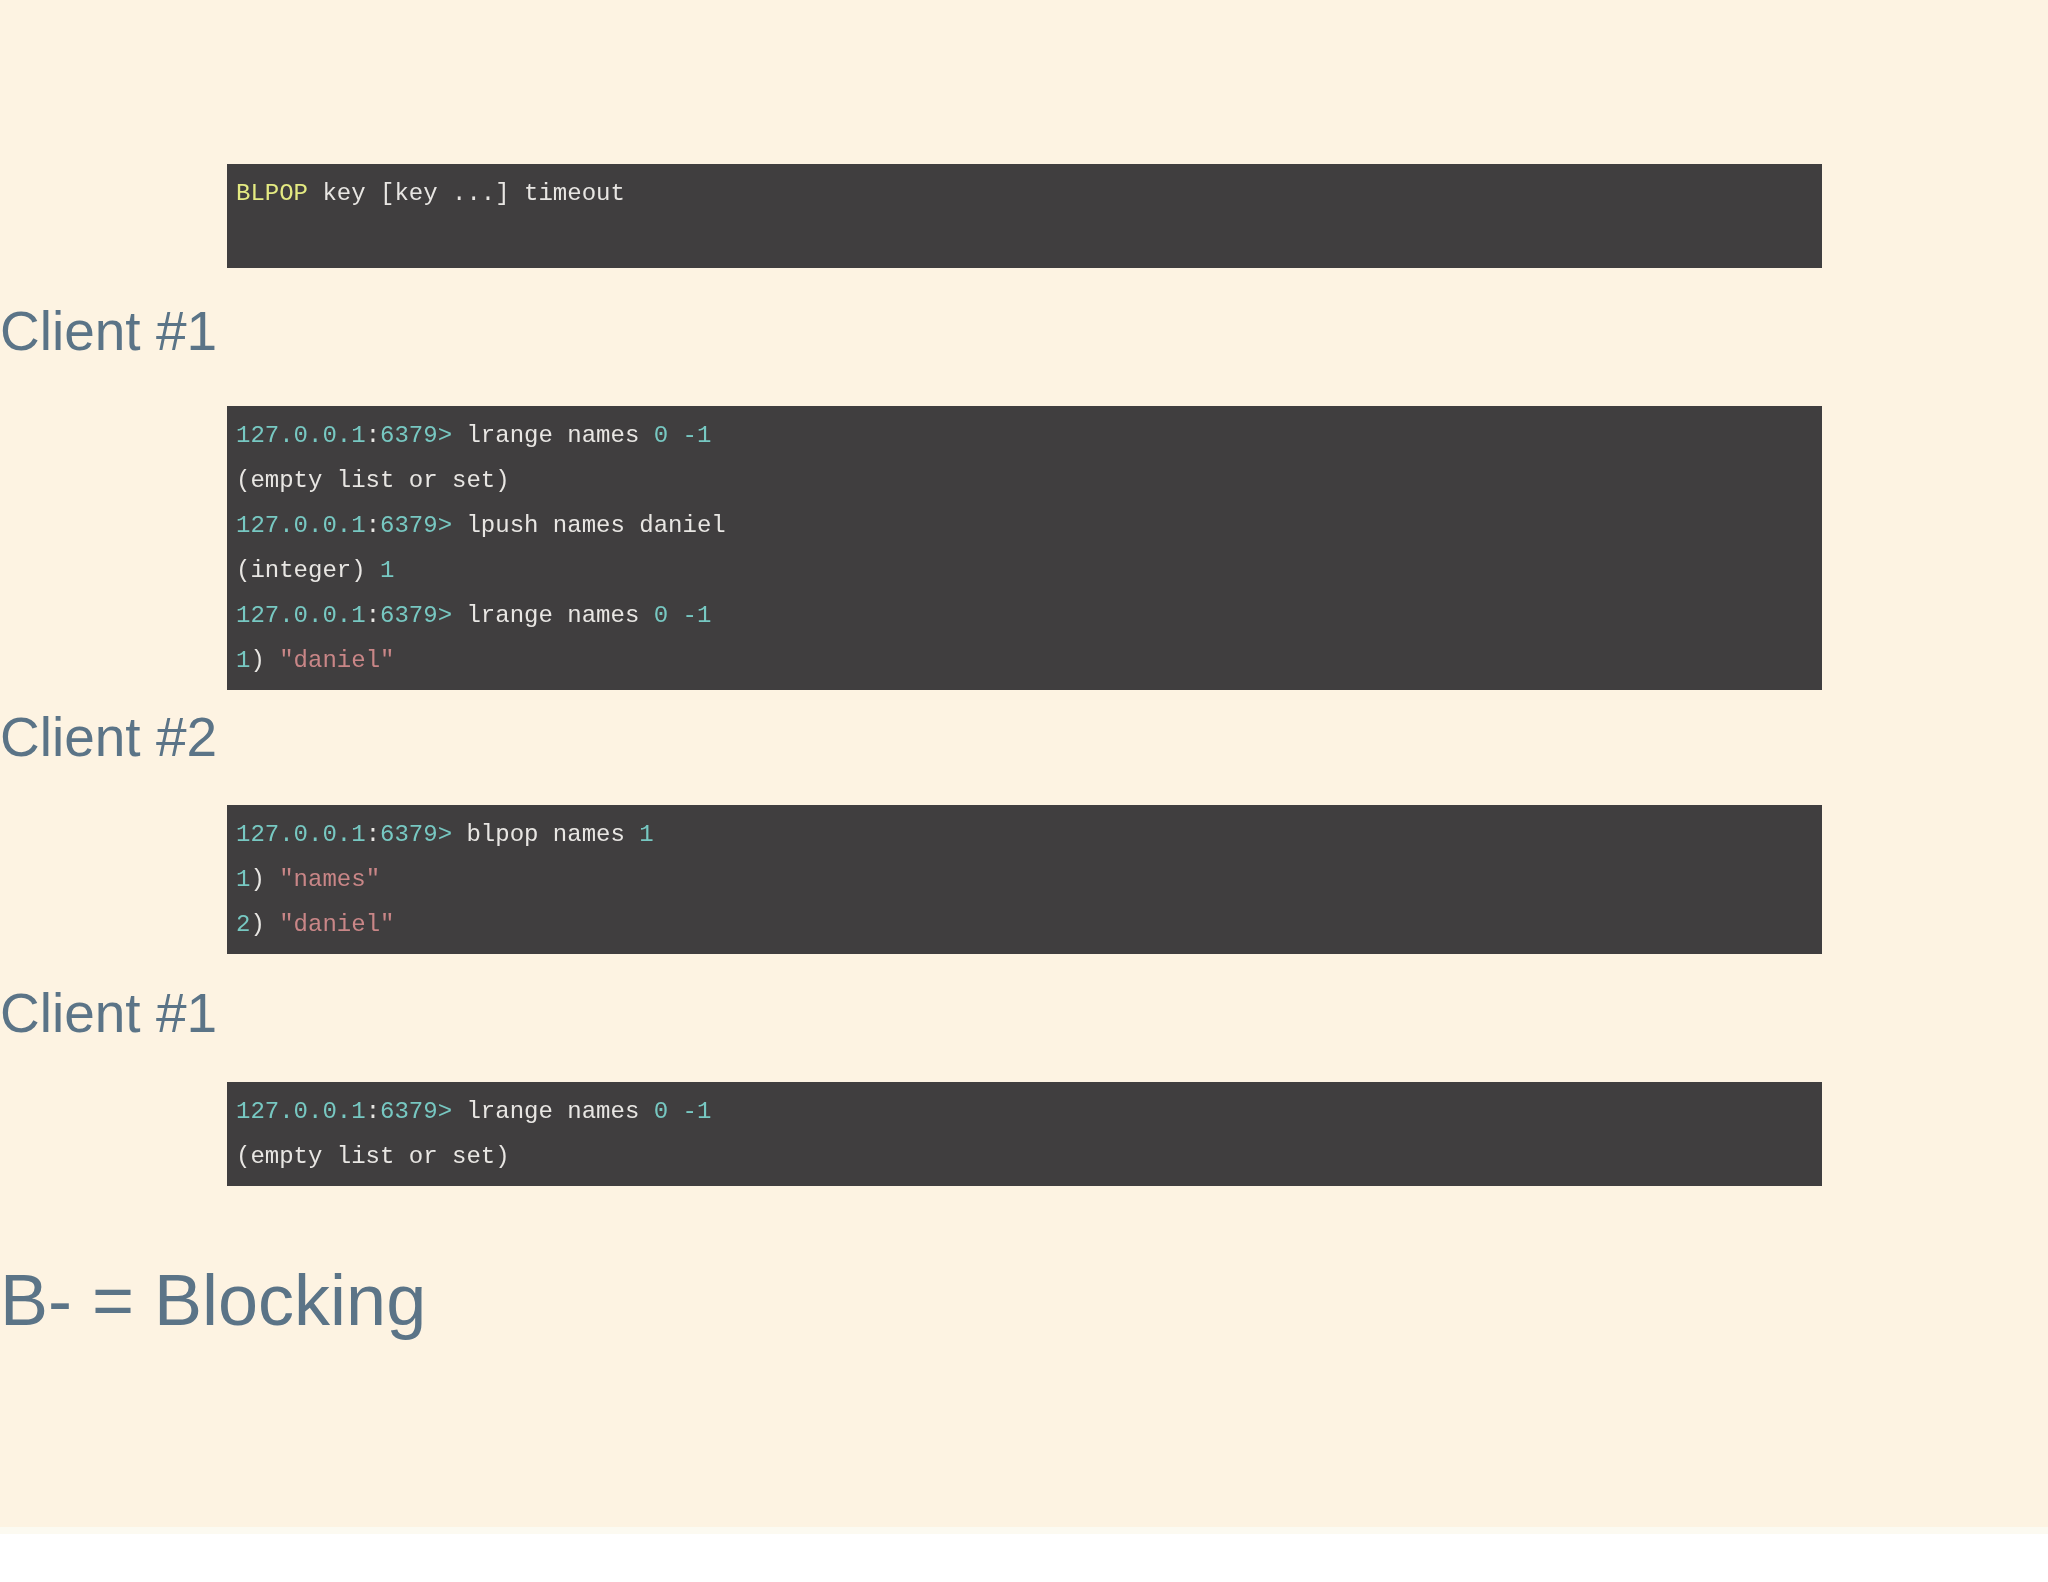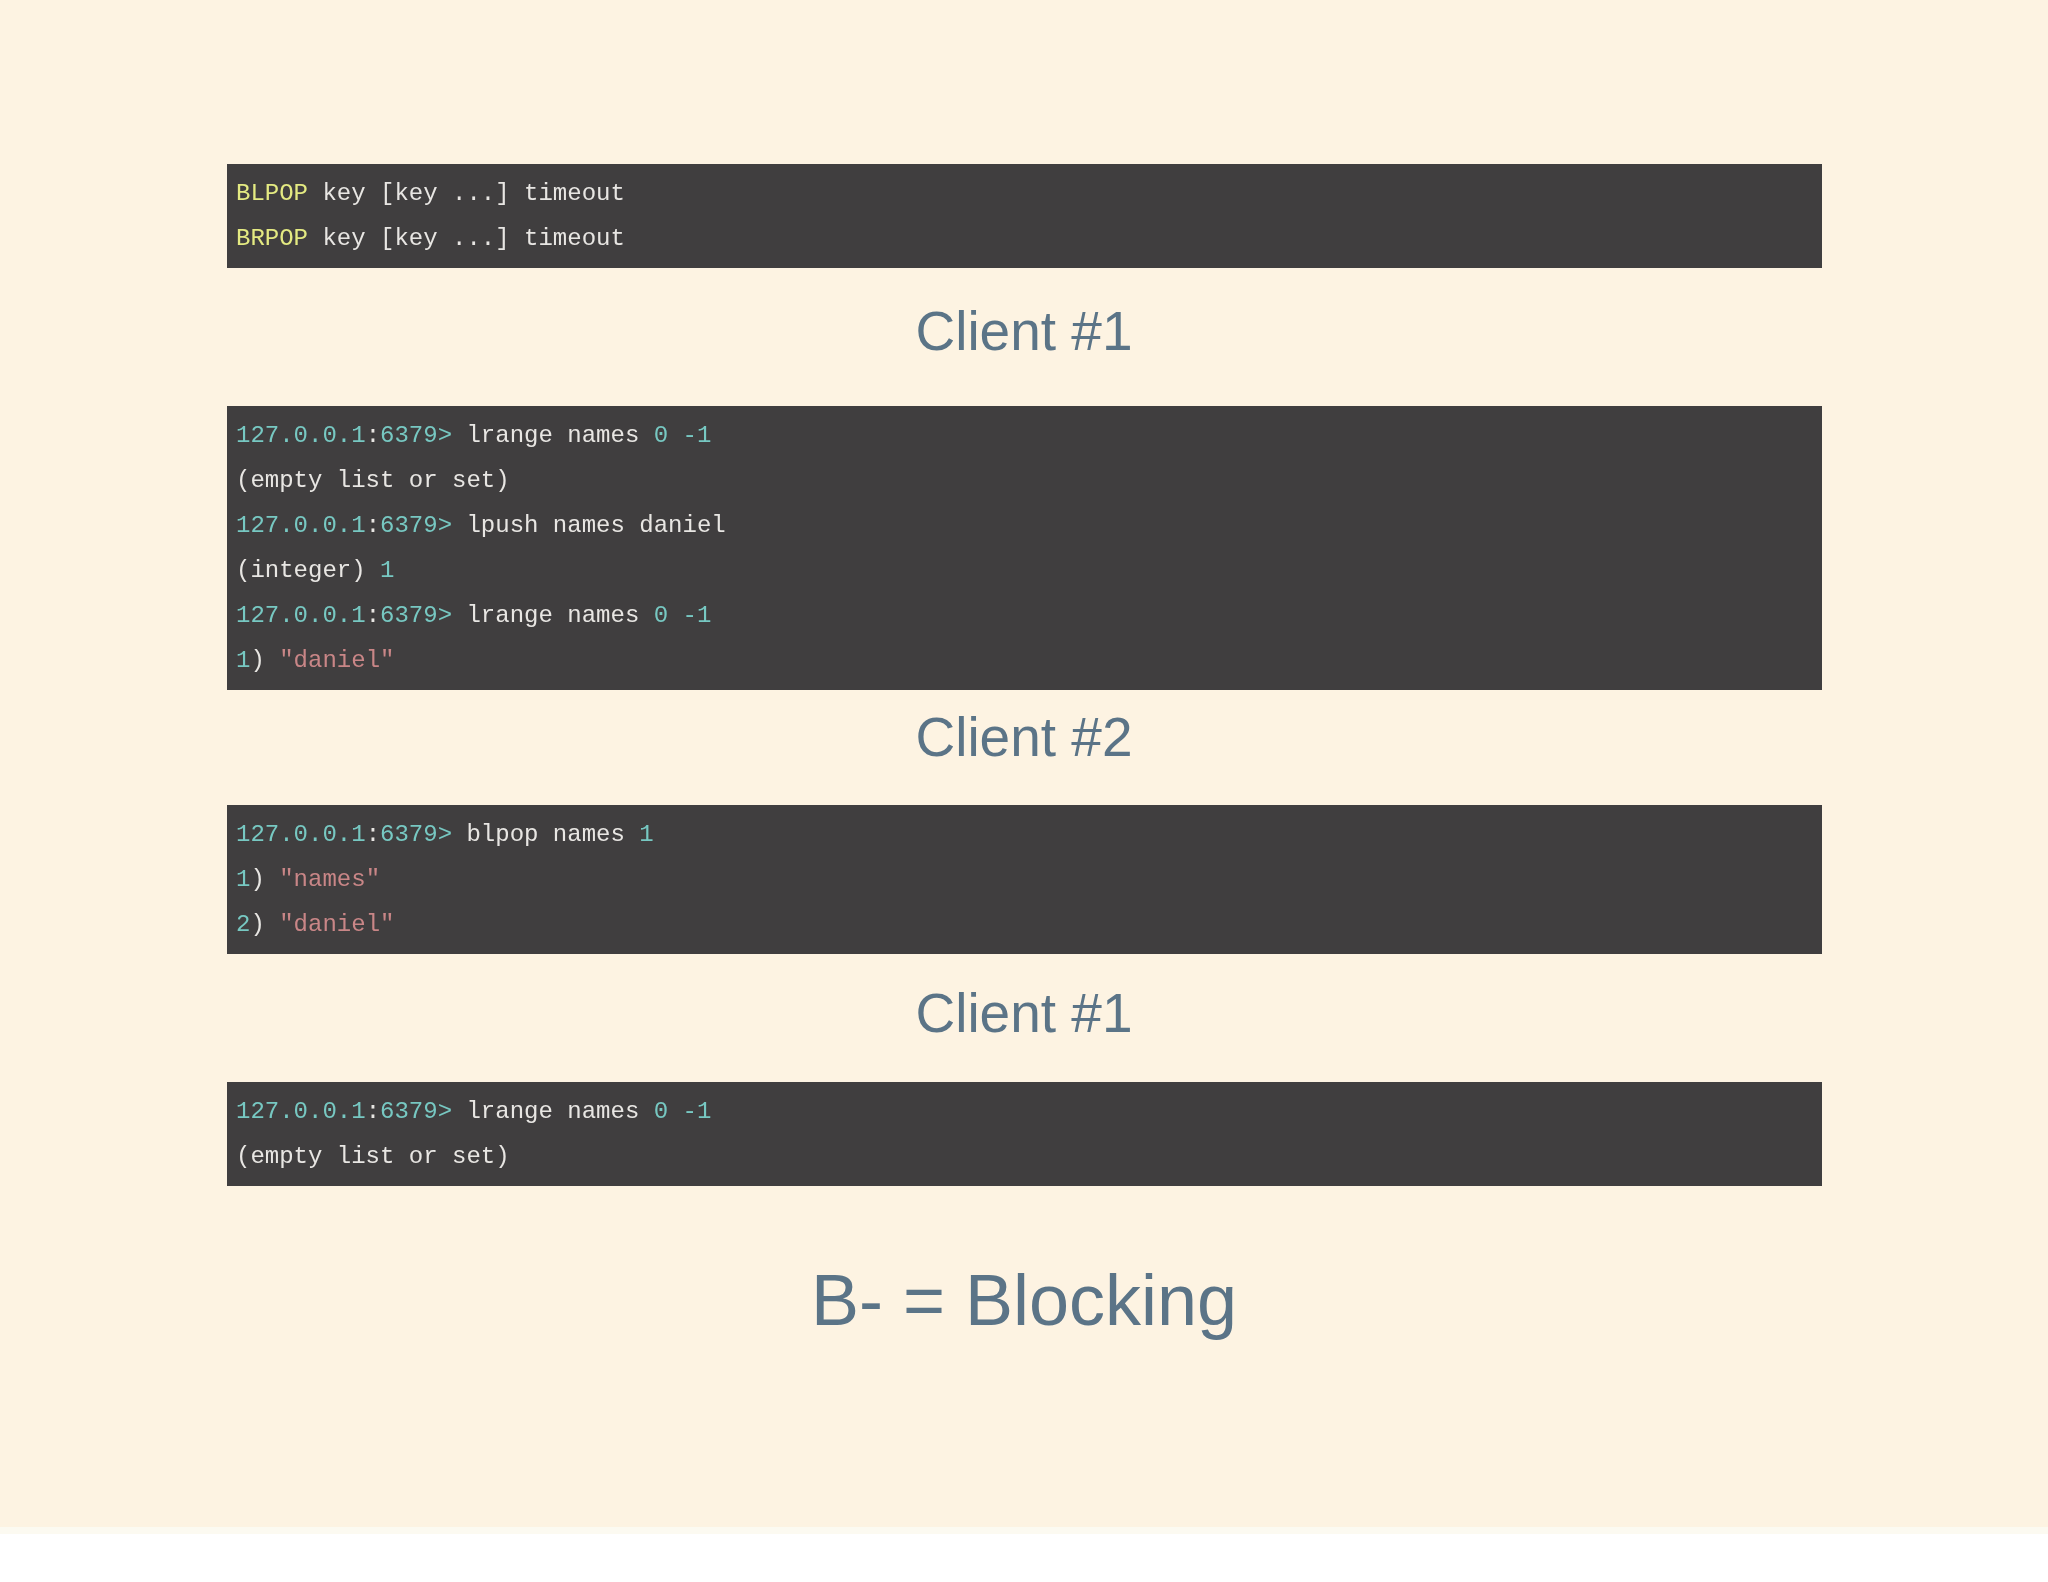--- a/index.html
+++ b/index.html
@@ -34,21 +34,20 @@
   }
   .terminal .ln { height: 45px; }
   .terminal .plain { color: var(--plain, #e8e6e3); }
   .terminal .kw    { color: var(--kw, #e4ea82); }
   .terminal .num   { color: var(--num, #77c8c2); }
   .terminal .str   { color: var(--str, #c98687); }
   .heading {
     position: absolute;
     left: 0;
     width: 100%;
-    text-align: center;
     color: var(--heading, #5b7487);
     font-size: 55px;
     line-height: 66px;
     font-weight: 400;
   }
   .heading-large {
     font-size: 72px;
     line-height: 88px;
   }
   .bottom-edge {
@@ -58,21 +57,21 @@
     width: 100%;
     height: 7px;
     background: var(--edge, #fcfaf1);
   }
 </style>
 </head>
 <body>
 
 <div class="slide">
 
-  <pre class="terminal" style="top:164px; height:104px;"><div class="ln"><span class="kw">BLPOP</span><span class="plain"> key [key ...] timeout</span></div><div class="ln"><span class="kw">BRPOP</span><span class="plain"> key [key ...] timeout</span></div></pre>
+  <pre class="terminal" style="top:164px; height:104px;"><div class="ln"><span class="kw">BLPOP</span><span class="plain"> key [key ...] timeout</span></div></pre>
 
   <div class="heading" style="top:298px;">Client #1</div>
 
   <pre class="terminal" style="top:406px; height:284px;"><div class="ln"><span class="num">127.0.0.1</span><span class="plain">:</span><span class="num">6379&gt;</span><span class="plain"> lrange names </span><span class="num">0</span><span class="plain"> </span><span class="num">-1</span></div><div class="ln"><span class="plain">(empty list or set)</span></div><div class="ln"><span class="num">127.0.0.1</span><span class="plain">:</span><span class="num">6379&gt;</span><span class="plain"> lpush names daniel</span></div><div class="ln"><span class="plain">(integer) </span><span class="num">1</span></div><div class="ln"><span class="num">127.0.0.1</span><span class="plain">:</span><span class="num">6379&gt;</span><span class="plain"> lrange names </span><span class="num">0</span><span class="plain"> </span><span class="num">-1</span></div><div class="ln"><span class="num">1</span><span class="plain">) </span><span class="str">"daniel"</span></div></pre>
 
   <div class="heading" style="top:704px;">Client #2</div>
 
   <pre class="terminal" style="top:805px; height:149px;"><div class="ln"><span class="num">127.0.0.1</span><span class="plain">:</span><span class="num">6379&gt;</span><span class="plain"> blpop names </span><span class="num">1</span></div><div class="ln"><span class="num">1</span><span class="plain">) </span><span class="str">"names"</span></div><div class="ln"><span class="num">2</span><span class="plain">) </span><span class="str">"daniel"</span></div></pre>
 
   <div class="heading" style="top:980px;">Client #1</div>

